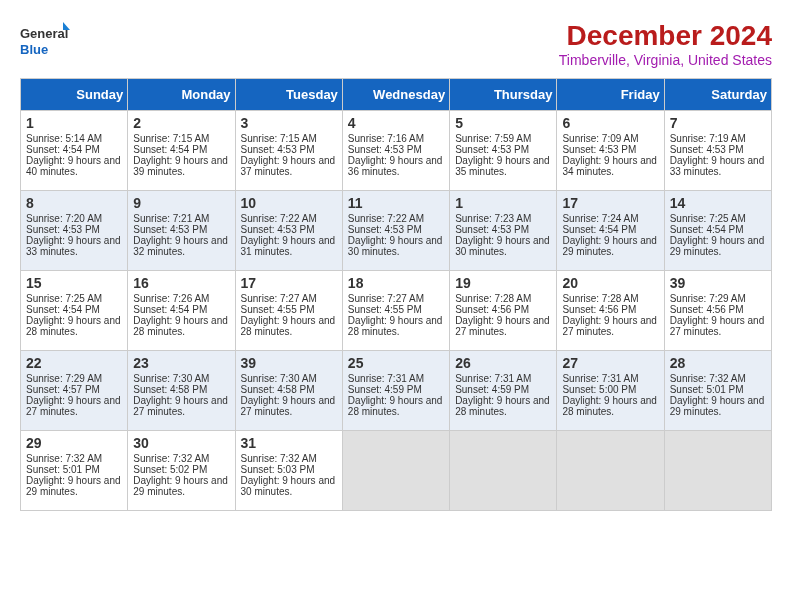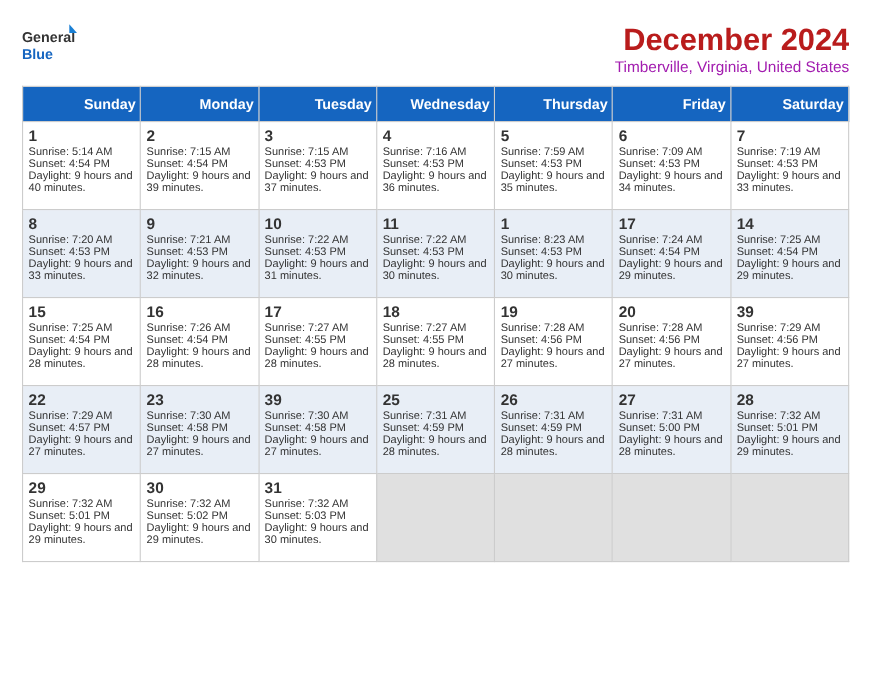--- a/index.html
+++ b/index.html
@@ -170,21 +170,21 @@
           <div>Daylight: 9 hours and 31 minutes.</div>
         </td>
         <td>
           <span class="day-num">11</span>
           <div>Sunrise: 7:22 AM</div>
           <div>Sunset: 4:53 PM</div>
           <div>Daylight: 9 hours and 30 minutes.</div>
         </td>
         <td>
           <span class="day-num">1</span>
-          <div>Sunrise: 8:23 AM</div>
+          <div>Sunrise: 7:23 AM</div>
           <div>Sunset: 4:53 PM</div>
           <div>Daylight: 9 hours and 30 minutes.</div>
         </td>
         <td>
           <span class="day-num">17</span>
           <div>Sunrise: 7:24 AM</div>
           <div>Sunset: 4:54 PM</div>
           <div>Daylight: 9 hours and 29 minutes.</div>
         </td>
         <td>

